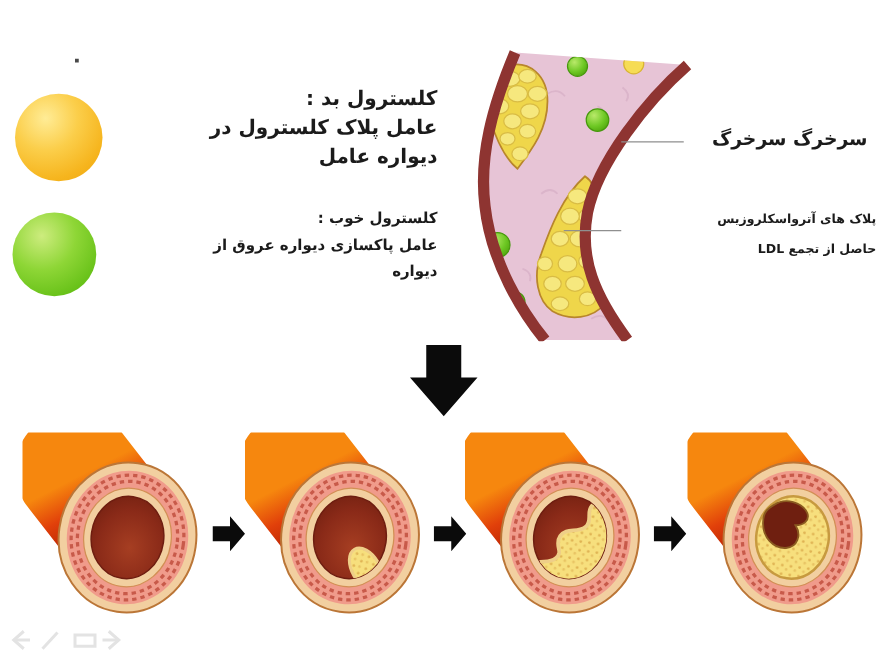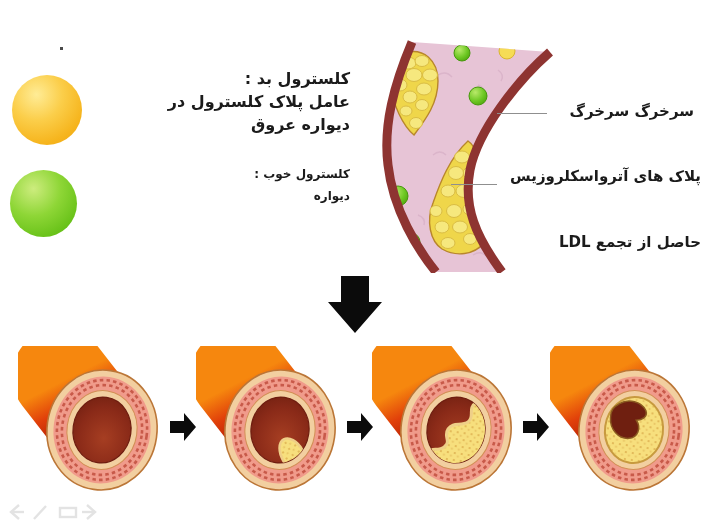--- a/index.html
+++ b/index.html
@@ -8,47 +8,48 @@
   .abs{position:absolute;}
   .sphere{position:absolute;border-radius:50%;}
   .sphere-yellow{left:12px;top:75px;width:70px;height:70px;
     background:radial-gradient(circle at 35% 28%, #FFEC96 0%, #FBCE4A 38%, #F6B51E 72%, #EDA40D 100%);}
   .sphere-green{left:10px;top:170px;width:67px;height:67px;
     background:radial-gradient(circle at 35% 28%, #CDEC7E 0%, #8ED636 42%, #67C118 78%, #55A90E 100%);}
   .rtl-block{position:absolute;direction:rtl;text-align:right;font-weight:bold;color:#1b1b1b;}
   .bad-text{right:364px;top:67px;font-size:16px;line-height:23px;width:230px;}
   .good-text{right:364px;top:164px;font-size:12px;line-height:21.5px;width:240px;}
   .wall-label{right:20px;top:100px;font-size:15px;line-height:22px;width:160px;}
-  .plaque-label{right:13px;top:164px;font-size:15px;line-height:24px;width:220px;}
+  .plaque-label{right:13px;top:164px;font-size:10px;line-height:24px;width:220px;}
   .pointer{position:absolute;height:0;border-top:1.5px solid #8f8f8f;}
   .pointer-wall{left:497px;top:113px;width:50px;}
   .pointer-plaque{left:451px;top:184px;width:46px;}
   .stage{position:absolute;}
   .tiny-dot{position:absolute;left:60px;top:47px;width:3px;height:3px;background:#4a4a4a;}
   svg{display:block;}
 </style>
 </head>
 <body>
 
 <div class="canvas">
 
   <div class="tiny-dot"></div>
 
   <div class="sphere sphere-yellow"></div>
 
   <div class="rtl-block bad-text">
     <div>کلسترول بد :</div>
     <div>عامل پلاک کلسترول در</div>
-    <div style="margin-left:9px;">دیواره عروق</div>
+    <div style="margin-left:9px;">دیواره عامل</div>
   </div>
 
   <div class="sphere sphere-green"></div>
 
   <div class="rtl-block good-text">
     <div>کلسترول خوب :</div>
+    <div>عامل پاکسازی دیواره عروق از</div>
     <div style="margin-left:30px;">دیواره</div>
   </div>
 
   <svg class="abs" style="left:378px;top:15px;" width="180" height="258" viewBox="0 0 180 258">
     <defs>
       <clipPath id="bandClip">
         <path d="M 34,27 C 16,70 5,110 10,150 C 15,195 40,235 58,257 L 124,257 C 98,222 85,192 92,155 C 100,115 140,65 172,37 Z"></path>
       </clipPath>
       <radialGradient id="hdlGrad" cx="0.35" cy="0.3" r="0.8">
         <stop offset="0" stop-color="#B9E96A"></stop>
@@ -121,21 +122,21 @@
   </svg>
 
   <div class="pointer pointer-wall"></div>
   <div class="rtl-block wall-label">
     <div>سرخرگ سرخرگ</div>
   </div>
 
   <div class="pointer pointer-plaque"></div>
   <div class="rtl-block plaque-label">
     <div>پلاک های آترواسکلروزیس</div>
-    <div style="margin-left:25px;margin-top:42px;">حاصل از تجمع  LDL</div>
+    <div style="margin-left:25px;">حاصل از تجمع  LDL</div>
   </div>
 
   <svg class="abs" style="left:327px;top:276px;" width="56" height="58" viewBox="0 0 56 58">
     <polygon points="14,0 42,0 42,26 55,26 28,57 1,26 14,26" fill="#0B0B0B"></polygon>
   </svg>
 
   <svg class="stage" style="left:18px;top:346px;" width="150" height="148" viewBox="0 0 150 148">
     <defs>
       <linearGradient id="tubeGrad" x1="0.3" y1="0" x2="0.7" y2="1">
         <stop offset="0" stop-color="#F6870E"></stop>

